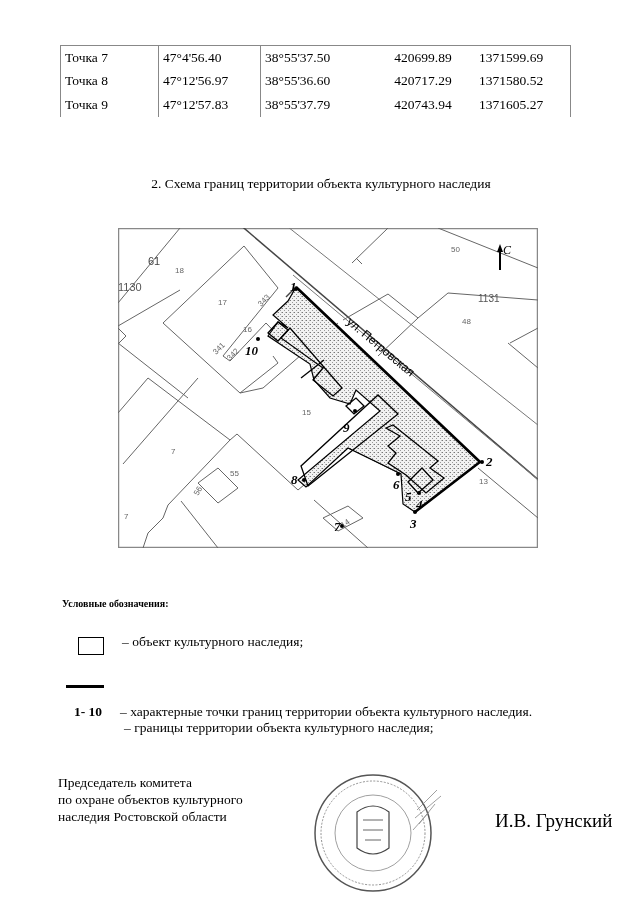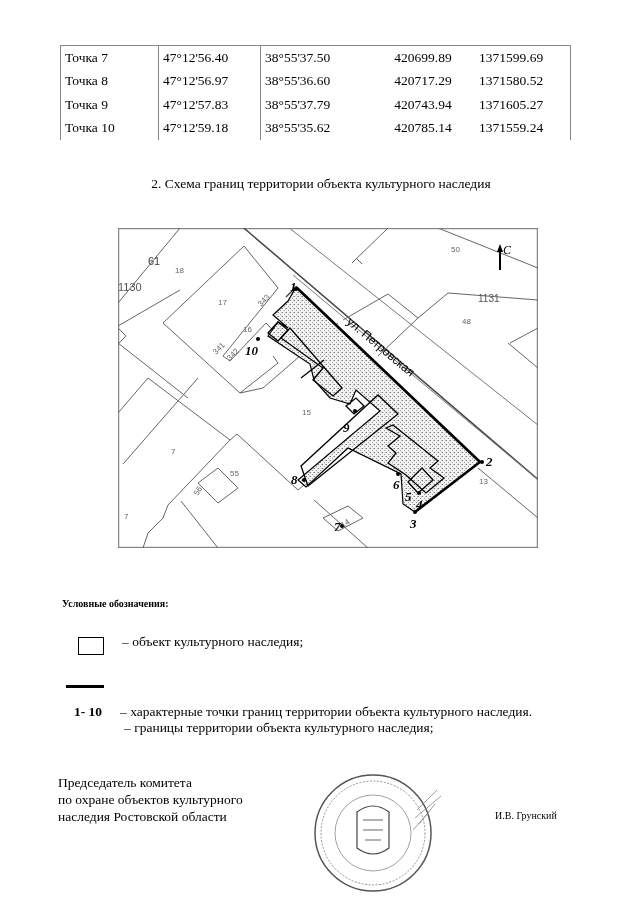--- a/index.html
+++ b/index.html
@@ -16,55 +16,48 @@
   .coord-table td.c3 { width:96px; border-left:none; border-right:none; padding-left:10px;text-align:center;}
   .coord-table td.c4 { border-left:none; padding-left:8px; }
   .title { position:absolute; left:0; width:572px; top:176px; text-align:center; font-size:13.5px; padding-left:70px; box-sizing:border-box; }
   .map { position:absolute; left:118px; top:228px; width:420px; height:320px; }
   .legend-title { position:absolute; left:62px; top:598px; font-size:10px;font-weight:bold; }
   .legend-row { position:absolute; font-size:13.5px; }
   .legend-box { position:absolute; left:78px; top:637px; width:24px; height:16px; border:1.5px solid #000; }
   .legend-line { position:absolute; left:66px; top:685px; width:38px; height:3px; background:#000; }
   .legend-num { position:absolute; left:74px; top:704px; font-weight:bold; font-size:13.5px; }
   .sign-left { position:absolute; left:58px; top:774px; width:220px; font-size:13.5px; line-height:17px; }
-  .sign-right { position:absolute; left:495px; top:810px; font-size:10px; }
+  .sign-right { position:absolute; left:495px; top:810px; font-size:19px; }
   .stamp { position:absolute; left:305px; top:770px; width:150px; height:130px; }
 </style>
 </head>
 <body>
 
 <table class="coord-table">
   <tbody>
     <tr>
       <td class="c0">Точка 7</td>
-      <td class="c1">47°12'56.40</td>
+      <td class="c1">47°4'56.40</td>
       <td class="c2">38°55'37.50</td>
       <td class="c3">420699.89</td>
       <td class="c4">1371599.69</td>
     </tr>
     <tr>
       <td class="c0">Точка 8</td>
       <td class="c1">47°12'56.97</td>
       <td class="c2">38°55'36.60</td>
       <td class="c3">420717.29</td>
       <td class="c4">1371580.52</td>
     </tr>
     <tr>
       <td class="c0">Точка 9</td>
       <td class="c1">47°12'57.83</td>
       <td class="c2">38°55'37.79</td>
       <td class="c3">420743.94</td>
       <td class="c4">1371605.27</td>
-    </tr>
-    <tr>
-      <td class="c0">Точка 10</td>
-      <td class="c1">47°12'59.18</td>
-      <td class="c2">38°55'35.62</td>
-      <td class="c3">420785.14</td>
-      <td class="c4">1371559.24</td>
     </tr>
   </tbody>
 </table>
 
 <div class="title">2. Схема границ территории объекта культурного наследия</div>
 
 <svg class="map" viewBox="0 0 420 320" xmlns="http://www.w3.org/2000/svg">
   <defs>
     <pattern id="stip" width="4" height="4" patternUnits="userSpaceOnUse">
       <rect width="4" height="4" fill="#f2f2f2"></rect>

